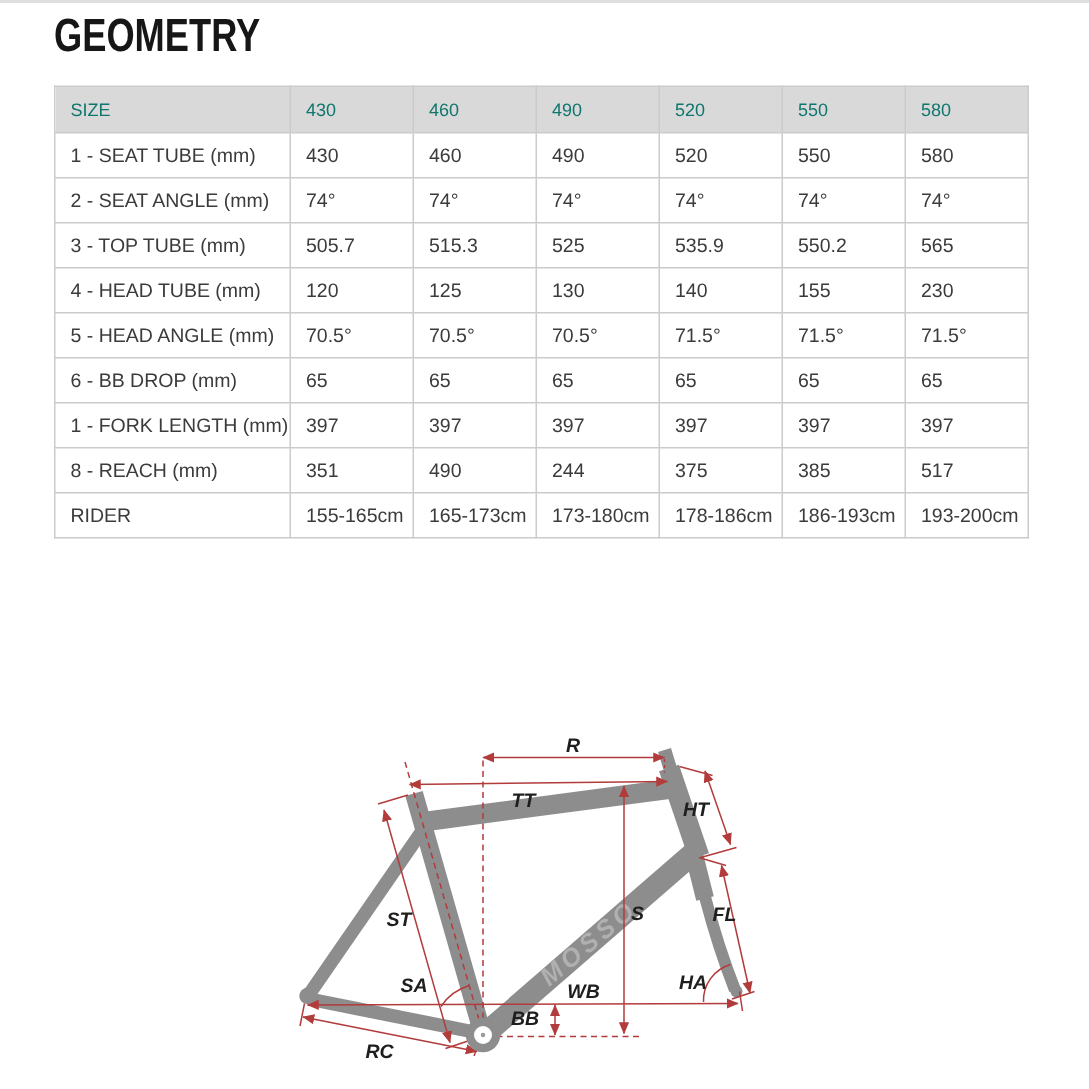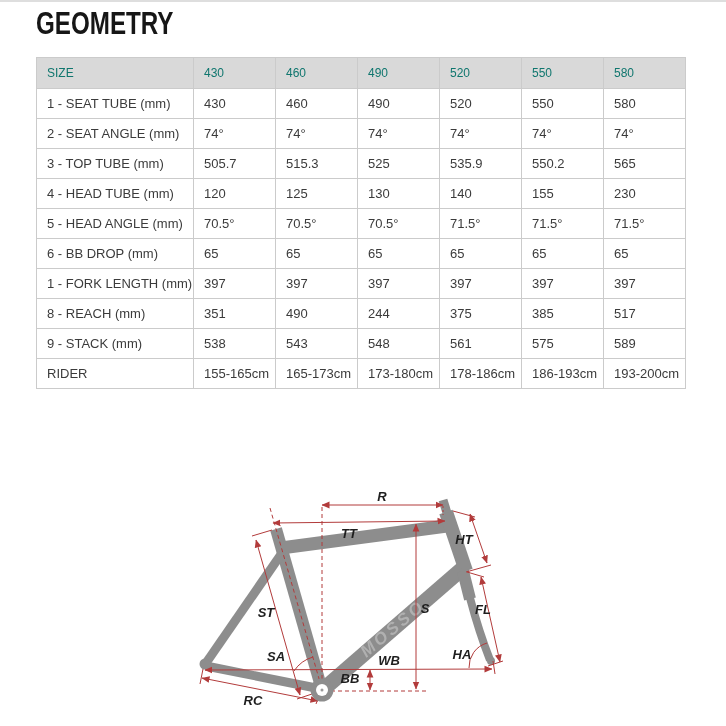--- a/index.html
+++ b/index.html
@@ -135,29 +135,20 @@
       <tr>
         <td>8 - REACH (mm)</td>
         <td>351</td>
         <td>490</td>
         <td>244</td>
         <td>375</td>
         <td>385</td>
         <td>517</td>
       </tr>
       <tr>
-        <td>9 - STACK (mm)</td>
-        <td>538</td>
-        <td>543</td>
-        <td>548</td>
-        <td>561</td>
-        <td>575</td>
-        <td>589</td>
-      </tr>
-      <tr>
         <td>RIDER</td>
         <td>155-165cm</td>
         <td>165-173cm</td>
         <td>173-180cm</td>
         <td>178-186cm</td>
         <td>186-193cm</td>
         <td>193-200cm</td>
       </tr>
     </tbody>
 </table>

